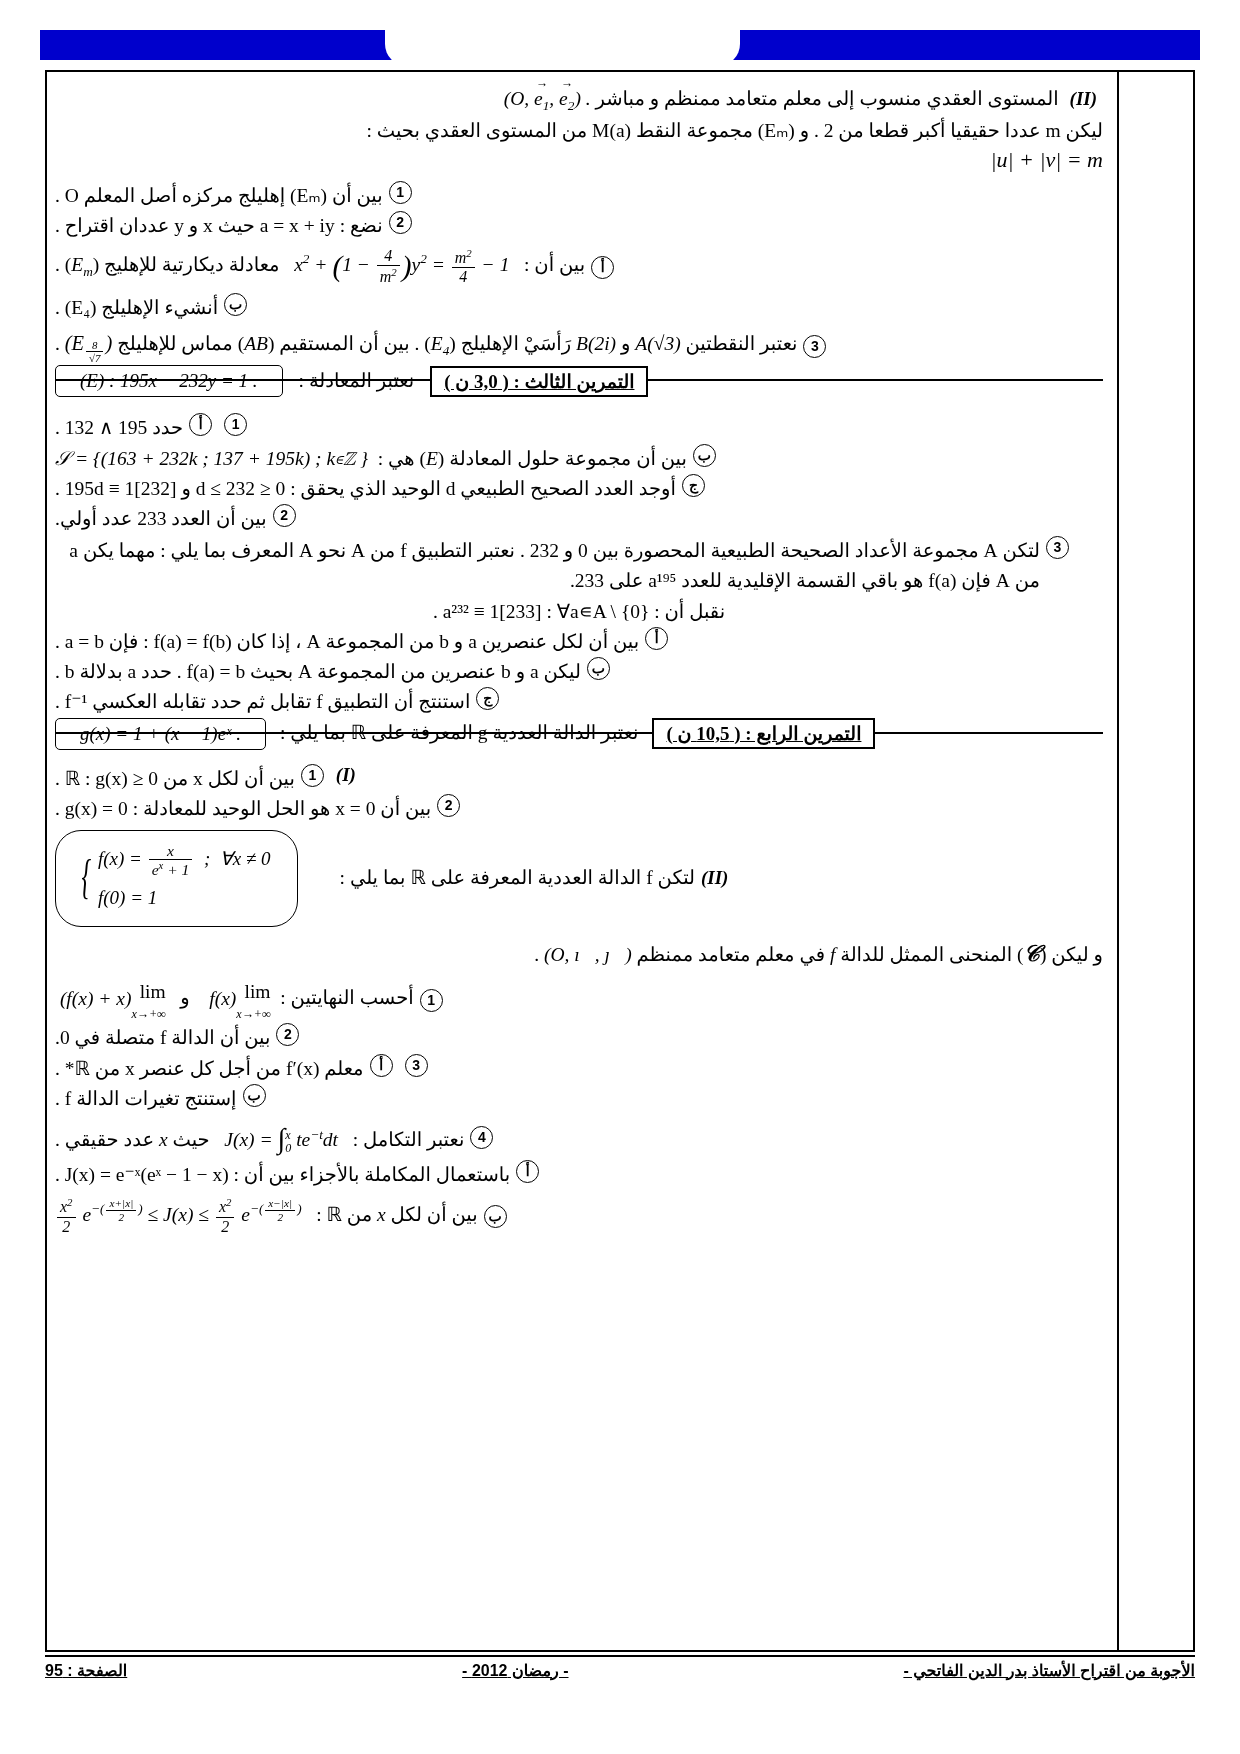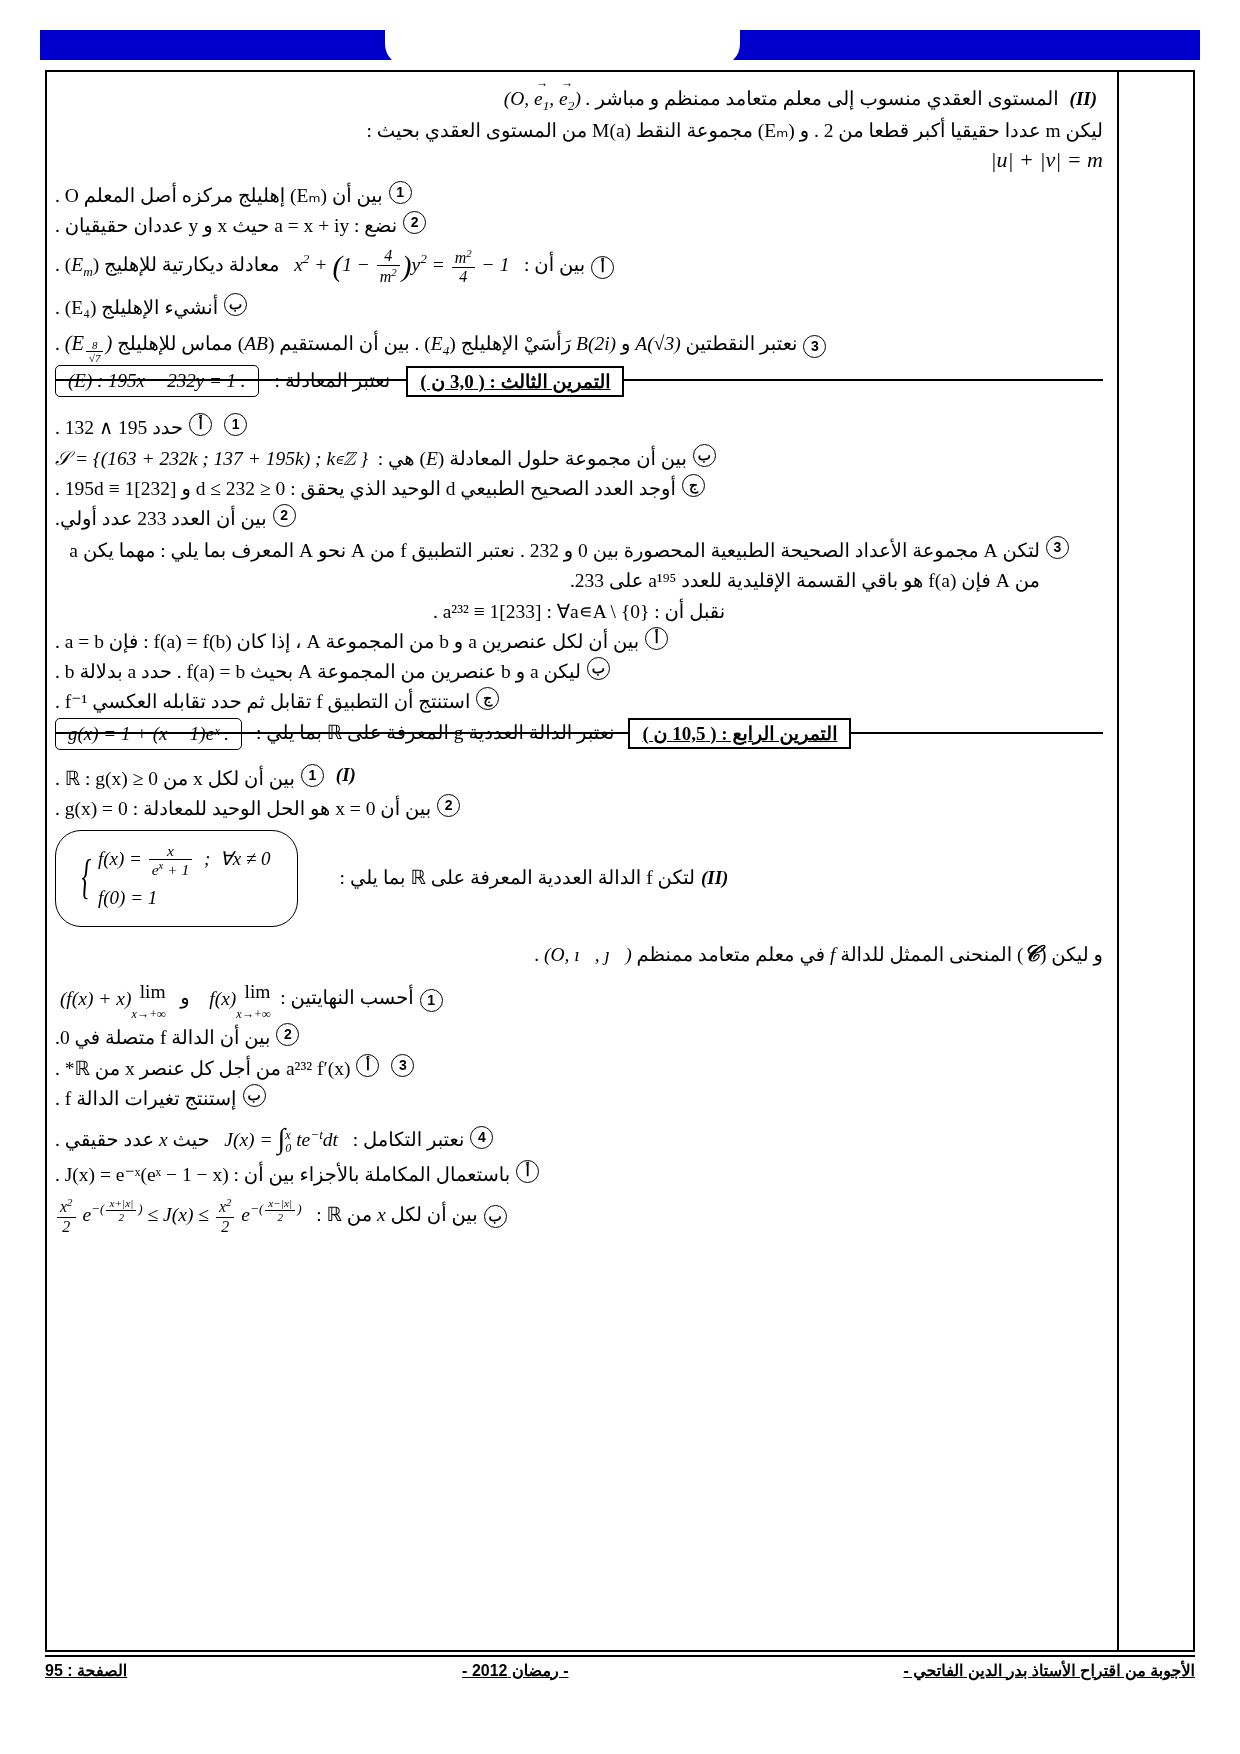--- a/index.html
+++ b/index.html
@@ -132,21 +132,21 @@
   .exo-rule{
     position:relative;
     border-top:2px solid #000;
     margin:6px 0 0 0;
     height:0;
   }
   .boxed{
     display:inline-block;
     border:1.4px solid #000;
     border-radius:5px;
-    padding:4px 12px;
+    padding:4px 24px;
     font-size:19px;
   }
   .boxed-round{
     display:inline-block;
     border:1.6px solid #000;
     border-radius:26px;
     padding:10px 26px;
     font-size:19px;
   }
   .footer{
@@ -224,21 +224,21 @@
 
     <div class="row" style="margin-top:4px;">
 
       <span class="num-circ">1</span>
       <span class="txt">بين أن (Eₘ) إهليلج مركزه أصل المعلم O .</span>
     </div>
 
     <div class="row">
       <span class="mark"></span>
       <span class="num-circ">2</span>
-      <span class="txt">نضع :  a = x + iy  حيث x و y عددان حقيقيان .</span>
+      <span class="txt">نضع :  a = x + iy  حيث x و y عددان اقتراح .</span>
     </div>
 
     <div class="row" style="min-height:52px;align-items:center;">
 
       <span class="num-circ">أ</span>
       <span class="txt">
         بين أن :&nbsp;&nbsp;
         <span class="math">x<sup>2</sup> + <span style="font-size:1.5em;vertical-align:-0.18em;">(</span>1 − <span class="frac"><span class="n">4</span><span class="d">m<sup>2</sup></span></span><span style="font-size:1.5em;vertical-align:-0.18em;">)</span>y<sup>2</sup> = <span class="frac"><span class="n">m<sup>2</sup></span><span class="d">4</span></span> − 1</span>
         &nbsp;&nbsp;معادلة ديكارتية للإهليج (<span class="math">E<sub>m</sub></span>) .
       </span>
@@ -373,21 +373,21 @@
     <div class="row">
 
       <span class="num-circ">2</span>
       <span class="txt">بين أن الدالة f متصلة في 0.</span>
     </div>
 
     <div class="row">
 
       <span class="num-circ">3</span>
       <span class="num-circ">أ</span>
-      <span class="txt">a²³² f′(x) من أجل كل عنصر x من ℝ* .</span>
+      <span class="txt">معلم f′(x) من أجل كل عنصر x من ℝ* .</span>
     </div>
 
     <div class="row">
 
       <span class="num-circ">ب</span>
       <span class="txt">إستنتج تغيرات الدالة f .</span>
     </div>
 
     <div class="row" style="align-items:center;min-height:46px;">
       <span class="mark" style="top:12px;"></span>

